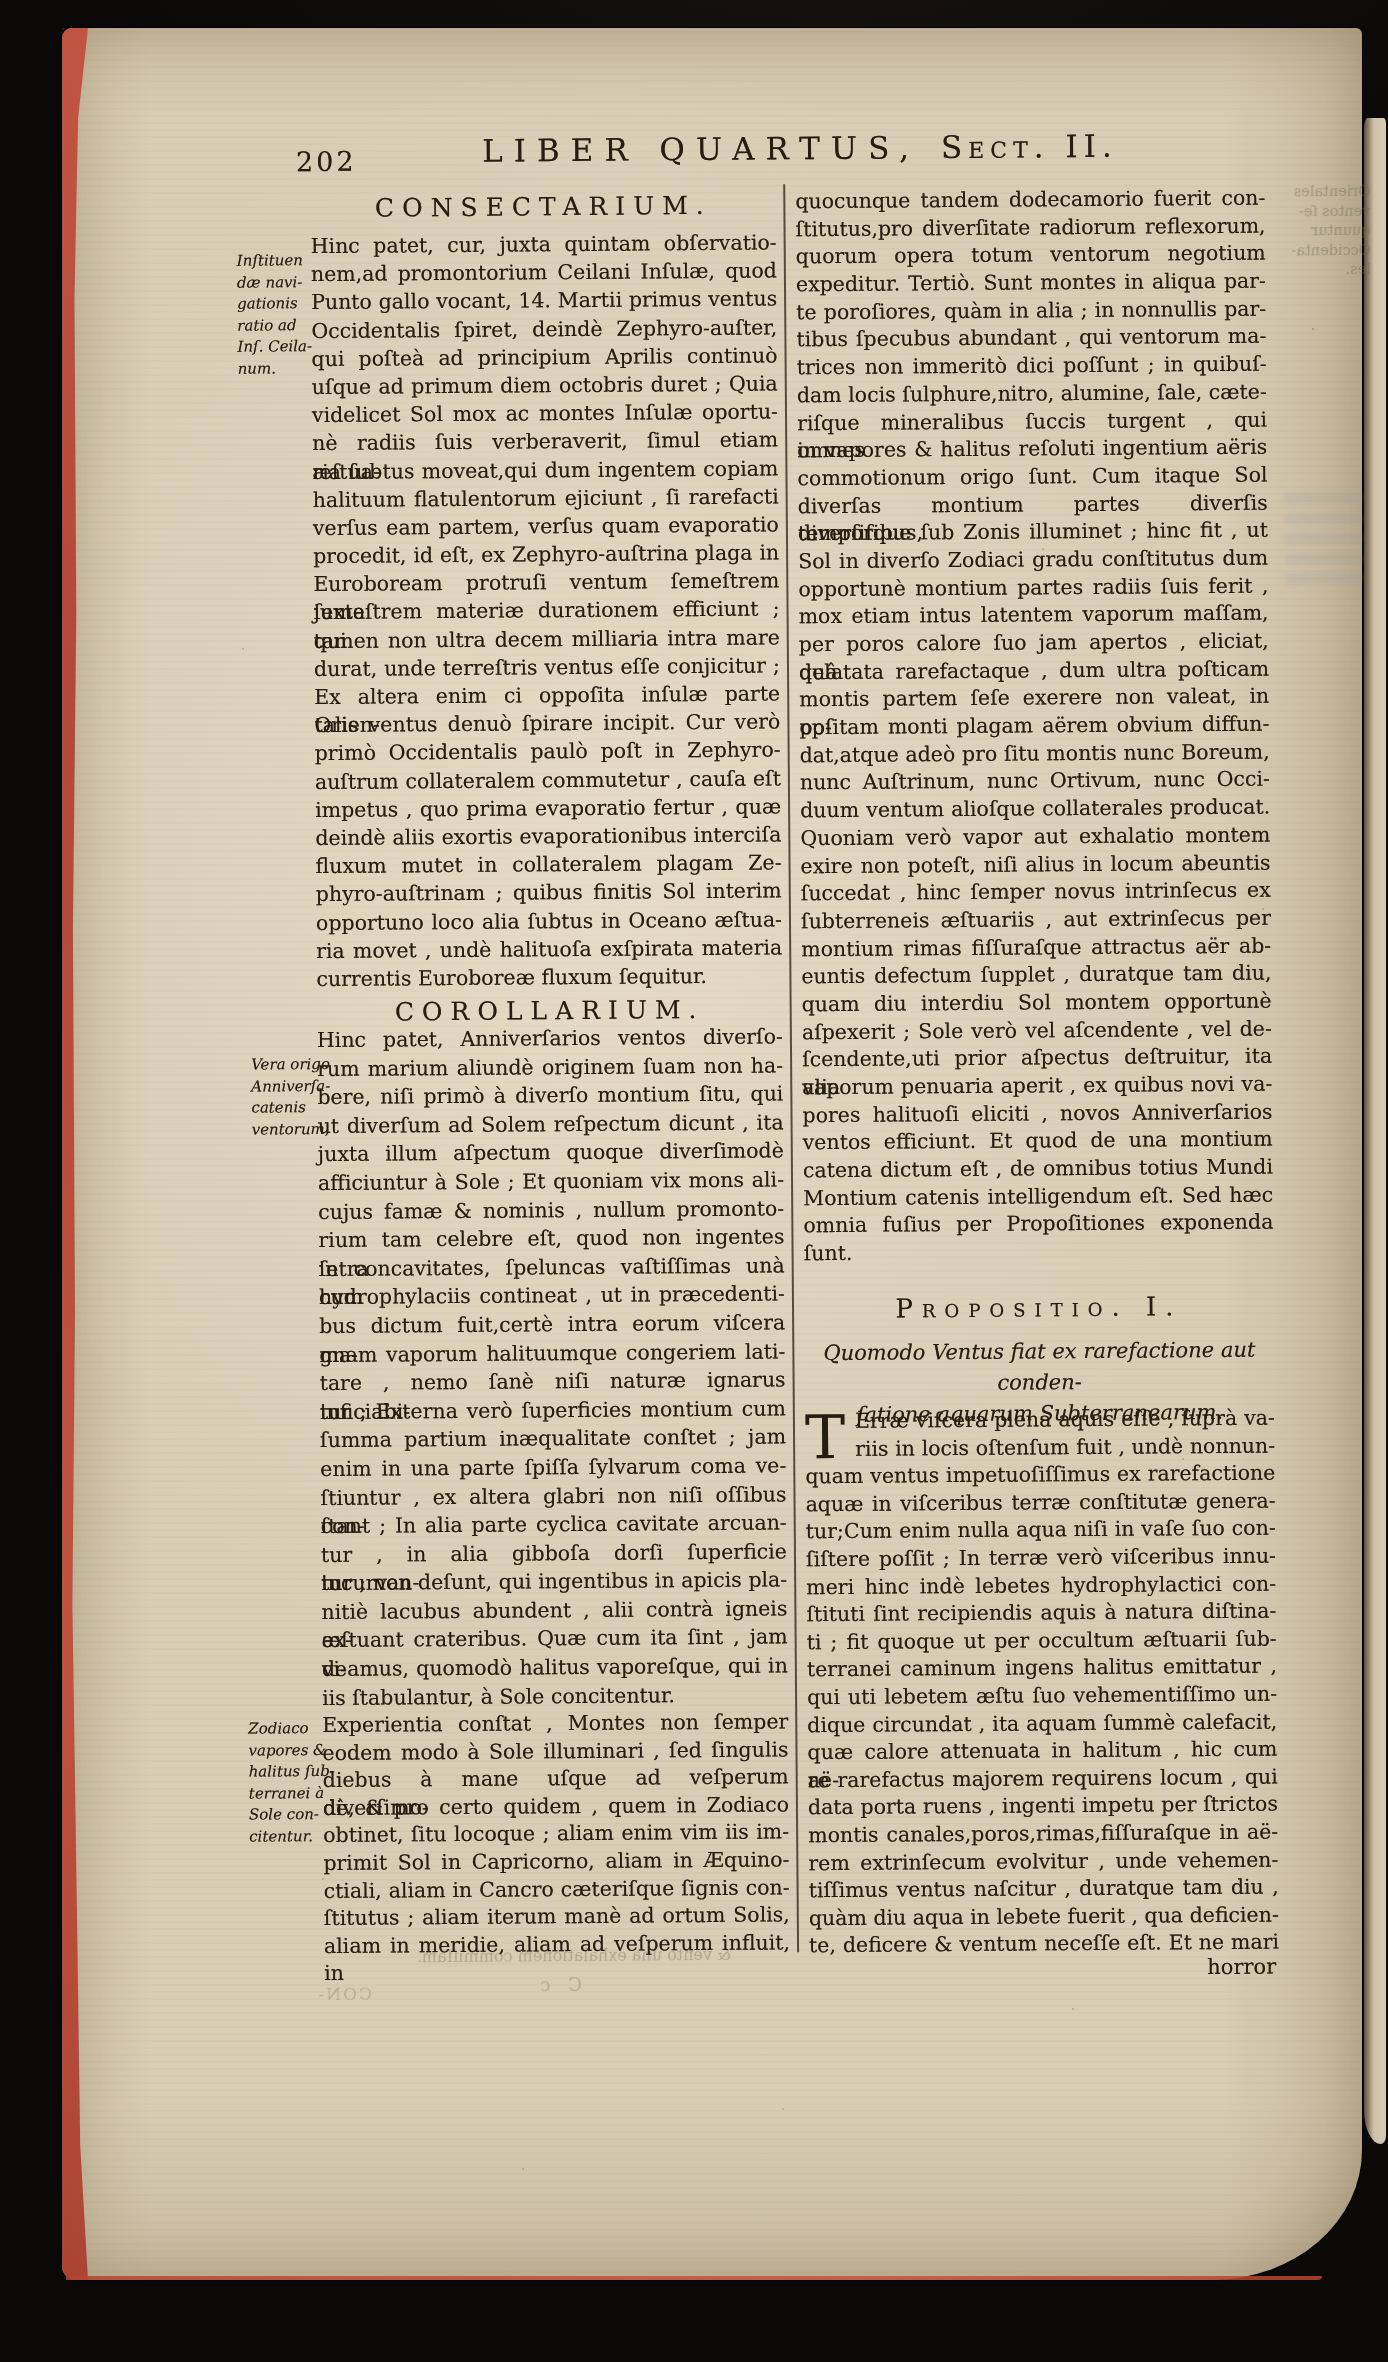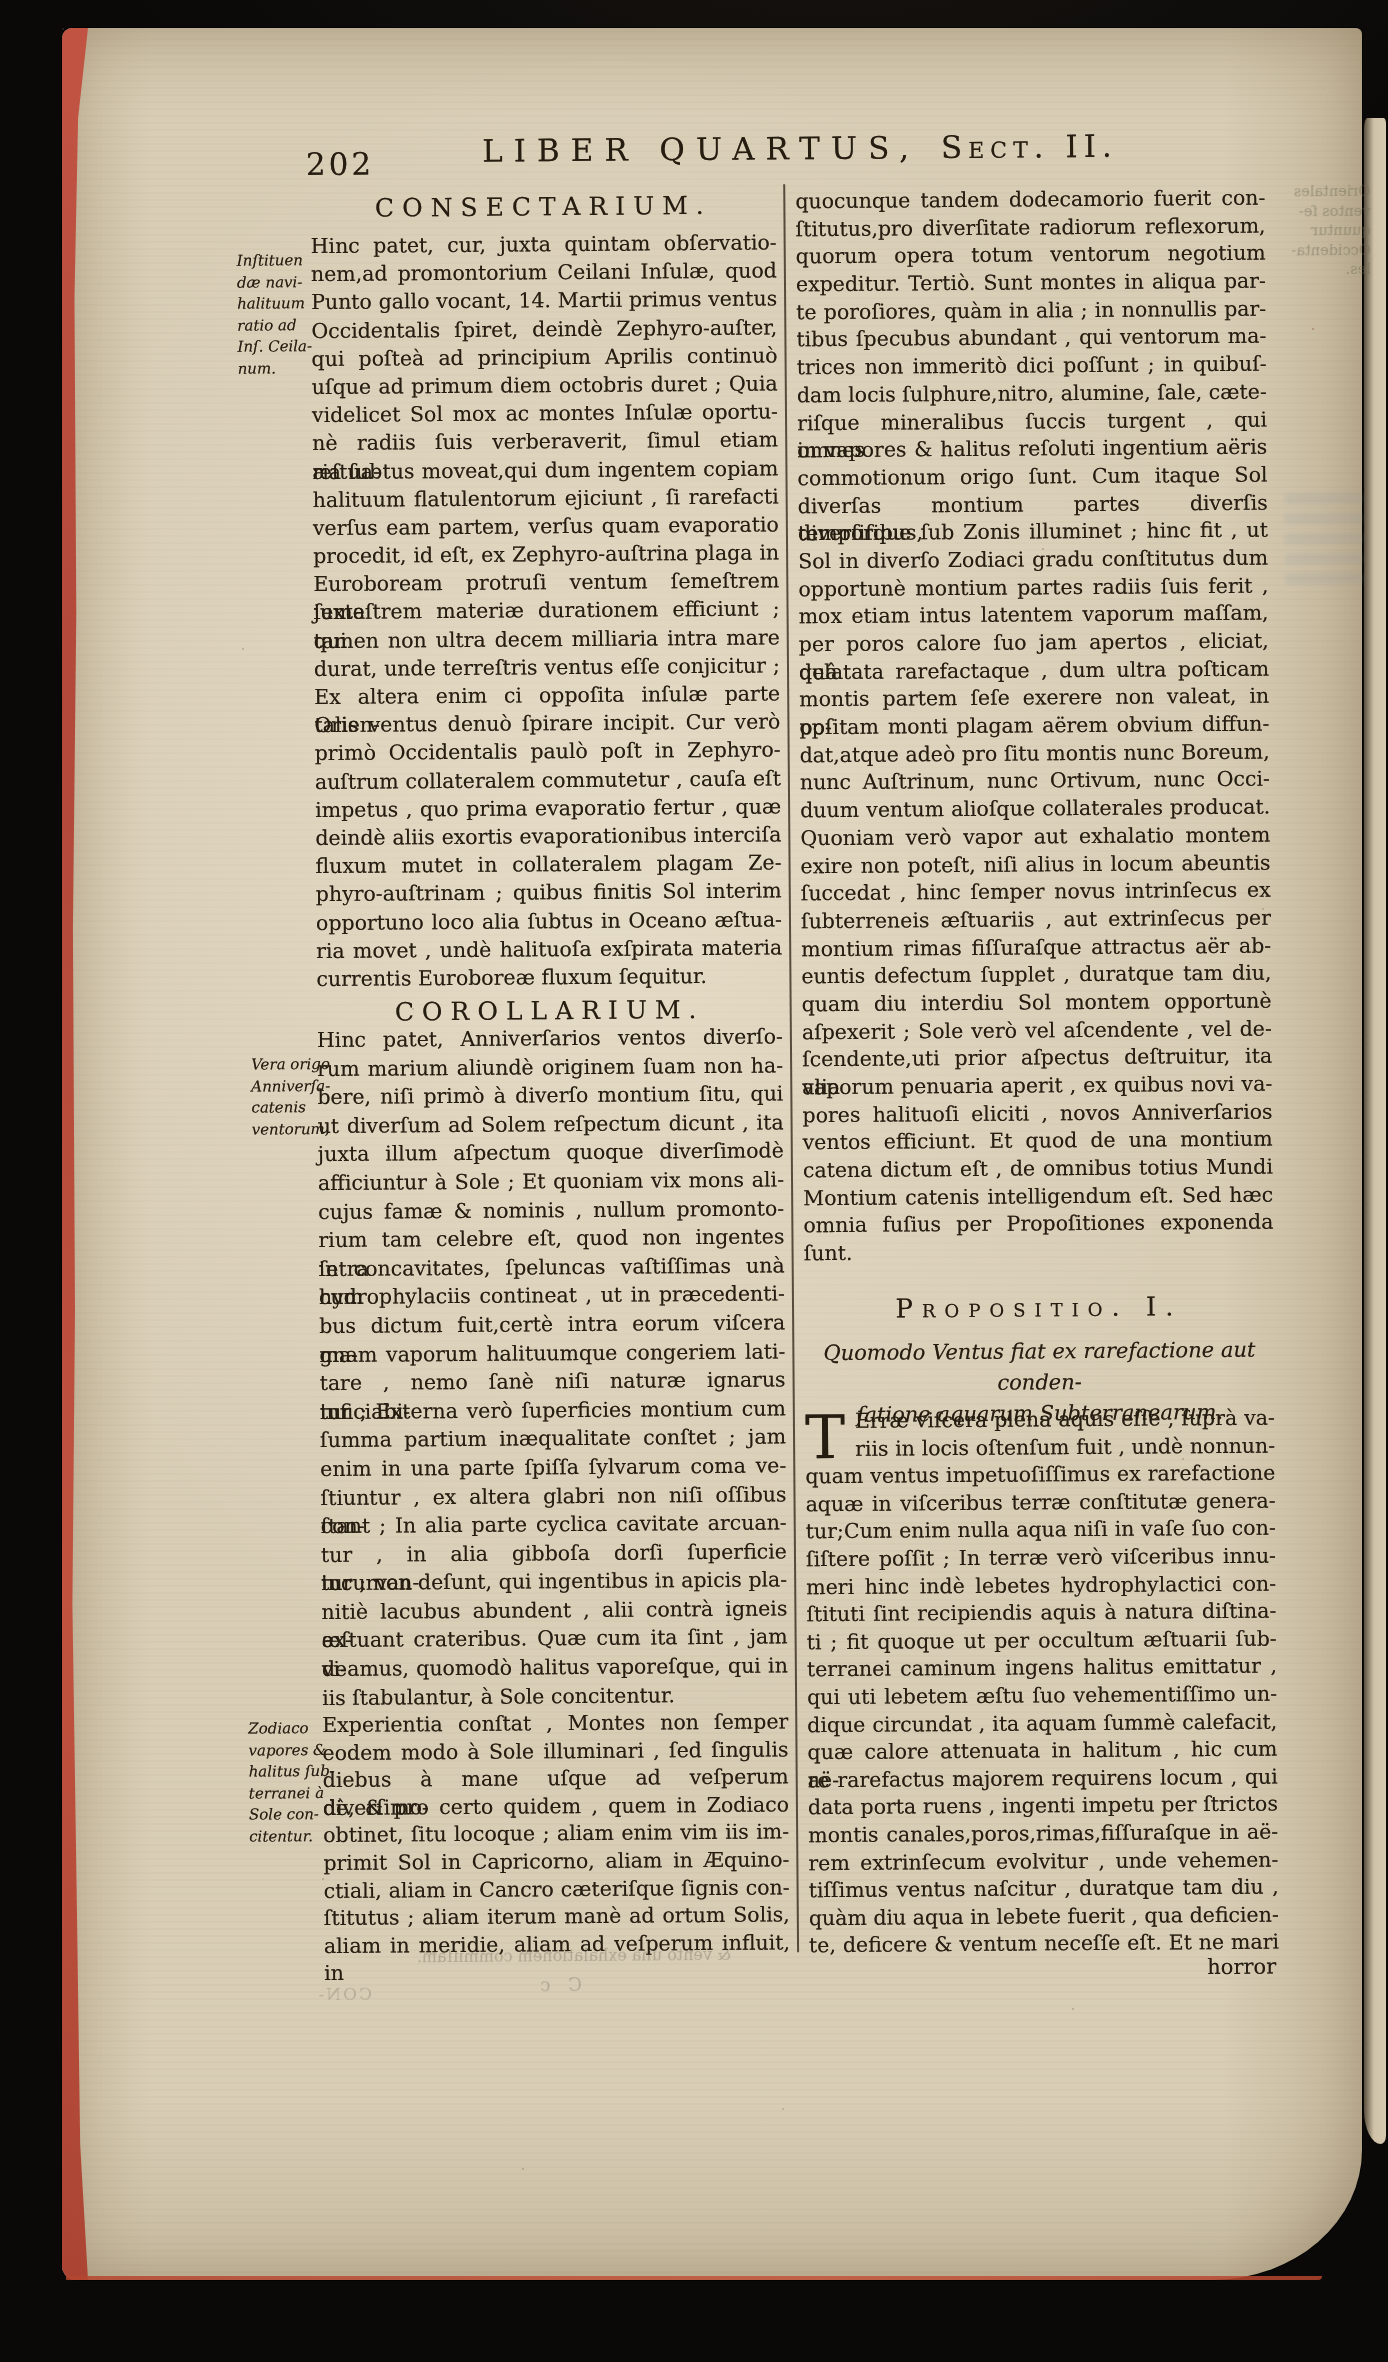--- a/index.html
+++ b/index.html
@@ -38,21 +38,21 @@
       1200px 880px 0 rgba(90,70,50,.3), 540px 1500px 0 rgba(90,70,50,.3),
       880px 1720px 0 rgba(90,70,50,.25), 1120px 1430px 0 rgba(90,70,50,.3),
       260px 1850px 0 rgba(90,70,50,.3), 720px 2080px 0 rgba(90,70,50,.25),
       1010px 1980px 0 rgba(90,70,50,.3), 180px 620px 0 rgba(90,70,50,.28),
       1250px 300px 0 rgba(120,40,30,.35), 460px 2140px 0 rgba(90,70,50,.3);}
   
   .tilt{position:absolute;left:0;top:0;width:100%;height:100%;
     transform:rotate(-0.45deg);transform-origin:320px 160px;color:#261d11;}
   .abs{position:absolute;}
   .ink{color:#261d11;text-shadow:0 0 .5px rgba(38,28,16,.55);}
-  .pagenum{font-size:31px;letter-spacing:3px;margin-left:10px;}
+  .pagenum{font-size:27px;letter-spacing:3px;}
   .runhead{font-size:31px;letter-spacing:11px;white-space:nowrap;}
   .runhead .sc{font-variant:small-caps;letter-spacing:6px;}
   .h-section{font-size:25px;letter-spacing:8px;text-align:center;white-space:nowrap;}
   .h-prop{font-size:26px;font-variant:small-caps;letter-spacing:9px;text-align:center;white-space:nowrap;}
   .textblock{font-size:20.5px;}
   .textblock .line{text-align:justify;text-align-last:justify;text-justify:inter-word;
     white-space:normal;height:var(--lh);line-height:var(--lh);}
   .textblock.endleft .line:last-child{text-align-last:left;}
   .textblock .line.indent{padding-left:50px;}
   .it{}
@@ -237,21 +237,21 @@
         <div class="line">rem extrinſecum evolvitur , unde vehemen-</div>
         <div class="line">tiſſimus ventus naſcitur , duratque tam diu ,</div>
         <div class="line">quàm diu aqua in lebete fuerit , qua deficien-</div>
         <div class="line">te, deficere &amp; ventum neceſſe eſt. Et ne mari</div>
       </div>
     <div class="abs ink catchword" style="left:1000px;top:1962px;width:262px;">horror</div>
 
     <div class="abs ink marginnote" style="left:236px;top:250px;">
         <div class="line">Inſtituen</div>
         <div class="line">dæ navi-</div>
-        <div class="line">halituum</div>
+        <div class="line">gationis</div>
         <div class="line">ratio ad</div>
         <div class="line">Inſ. Ceila-</div>
         <div class="line">num.</div>
       </div>
     <div class="abs ink marginnote" style="left:244px;top:1054px;">
         <div class="line">Vera origo</div>
         <div class="line">Anniverſa-</div>
         <div class="line">catenis</div>
         <div class="line">ventorum,</div>
       </div>

